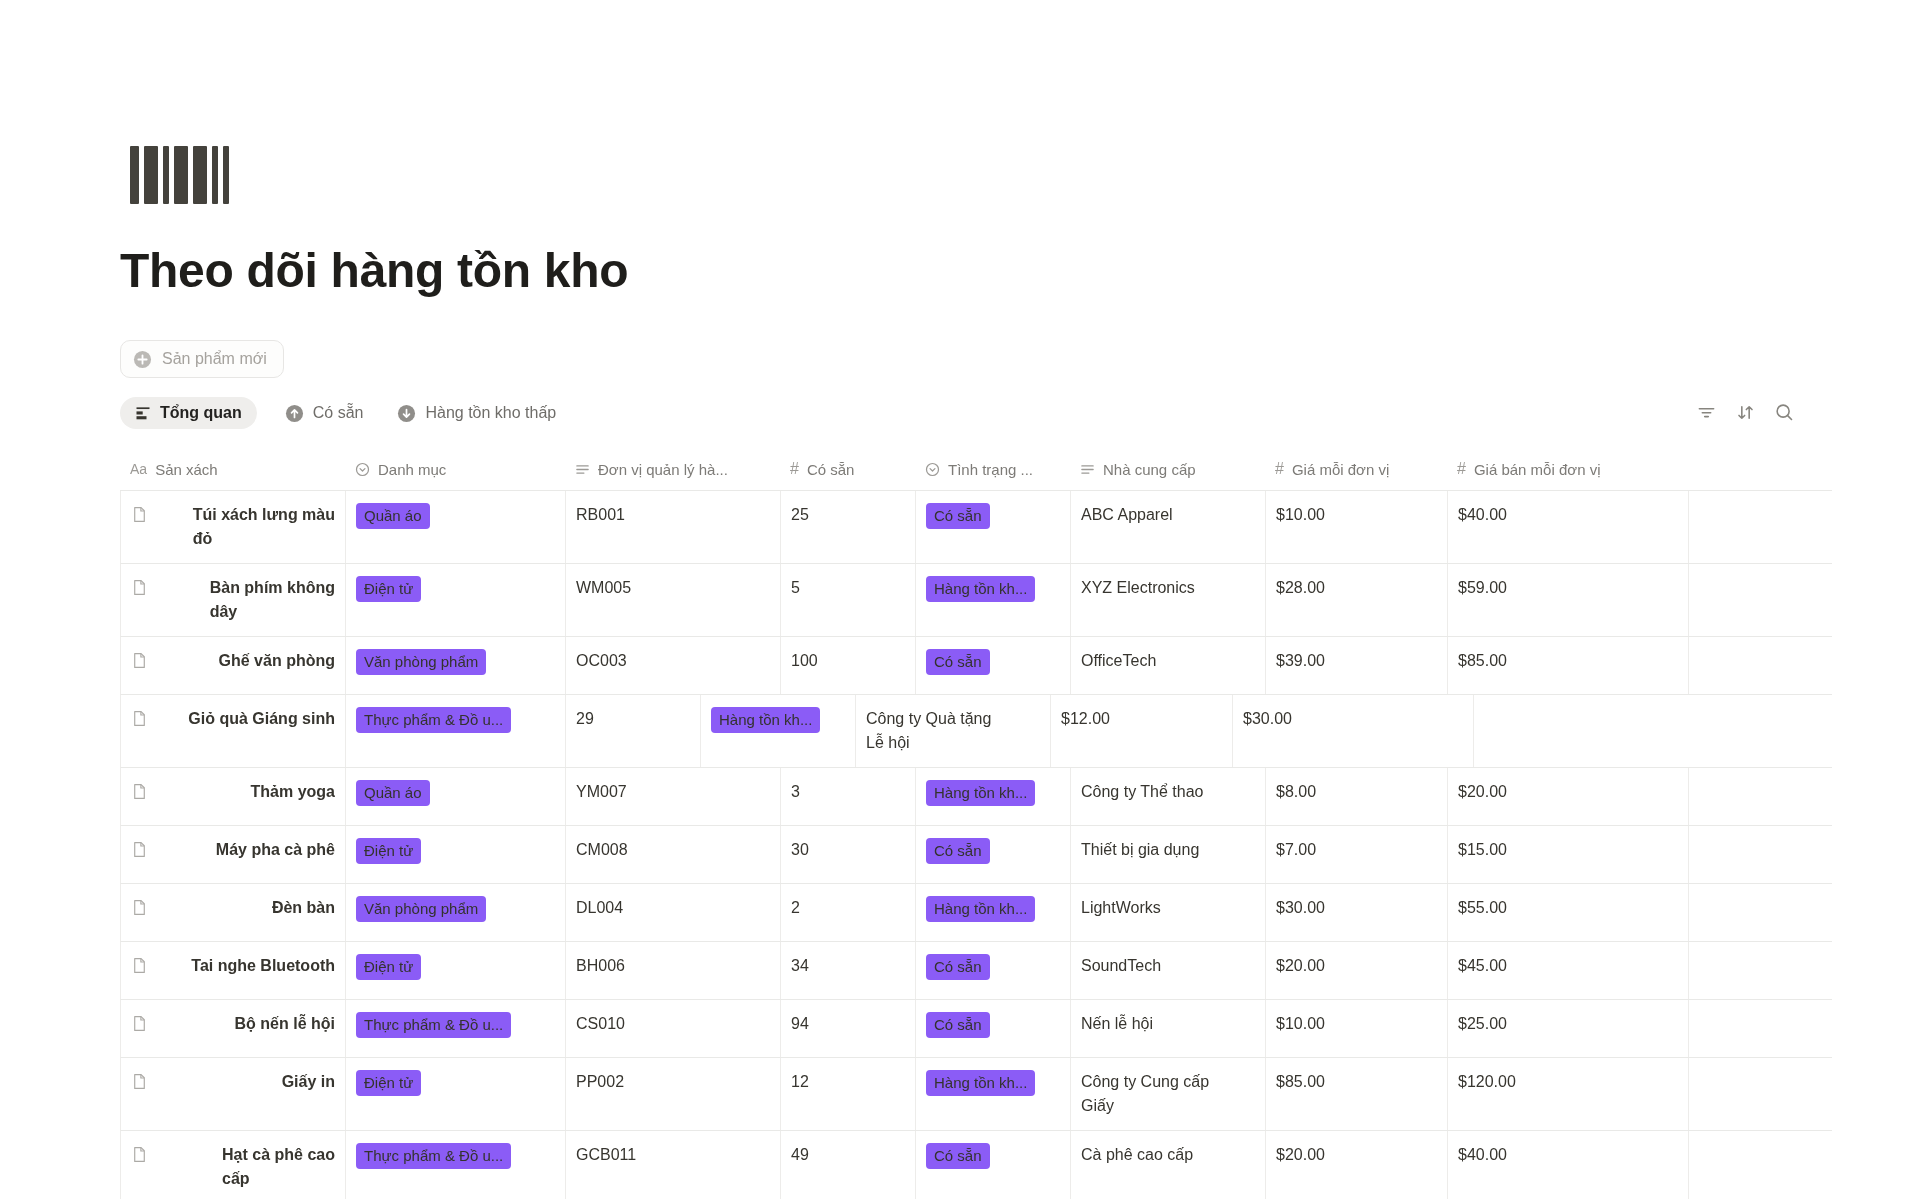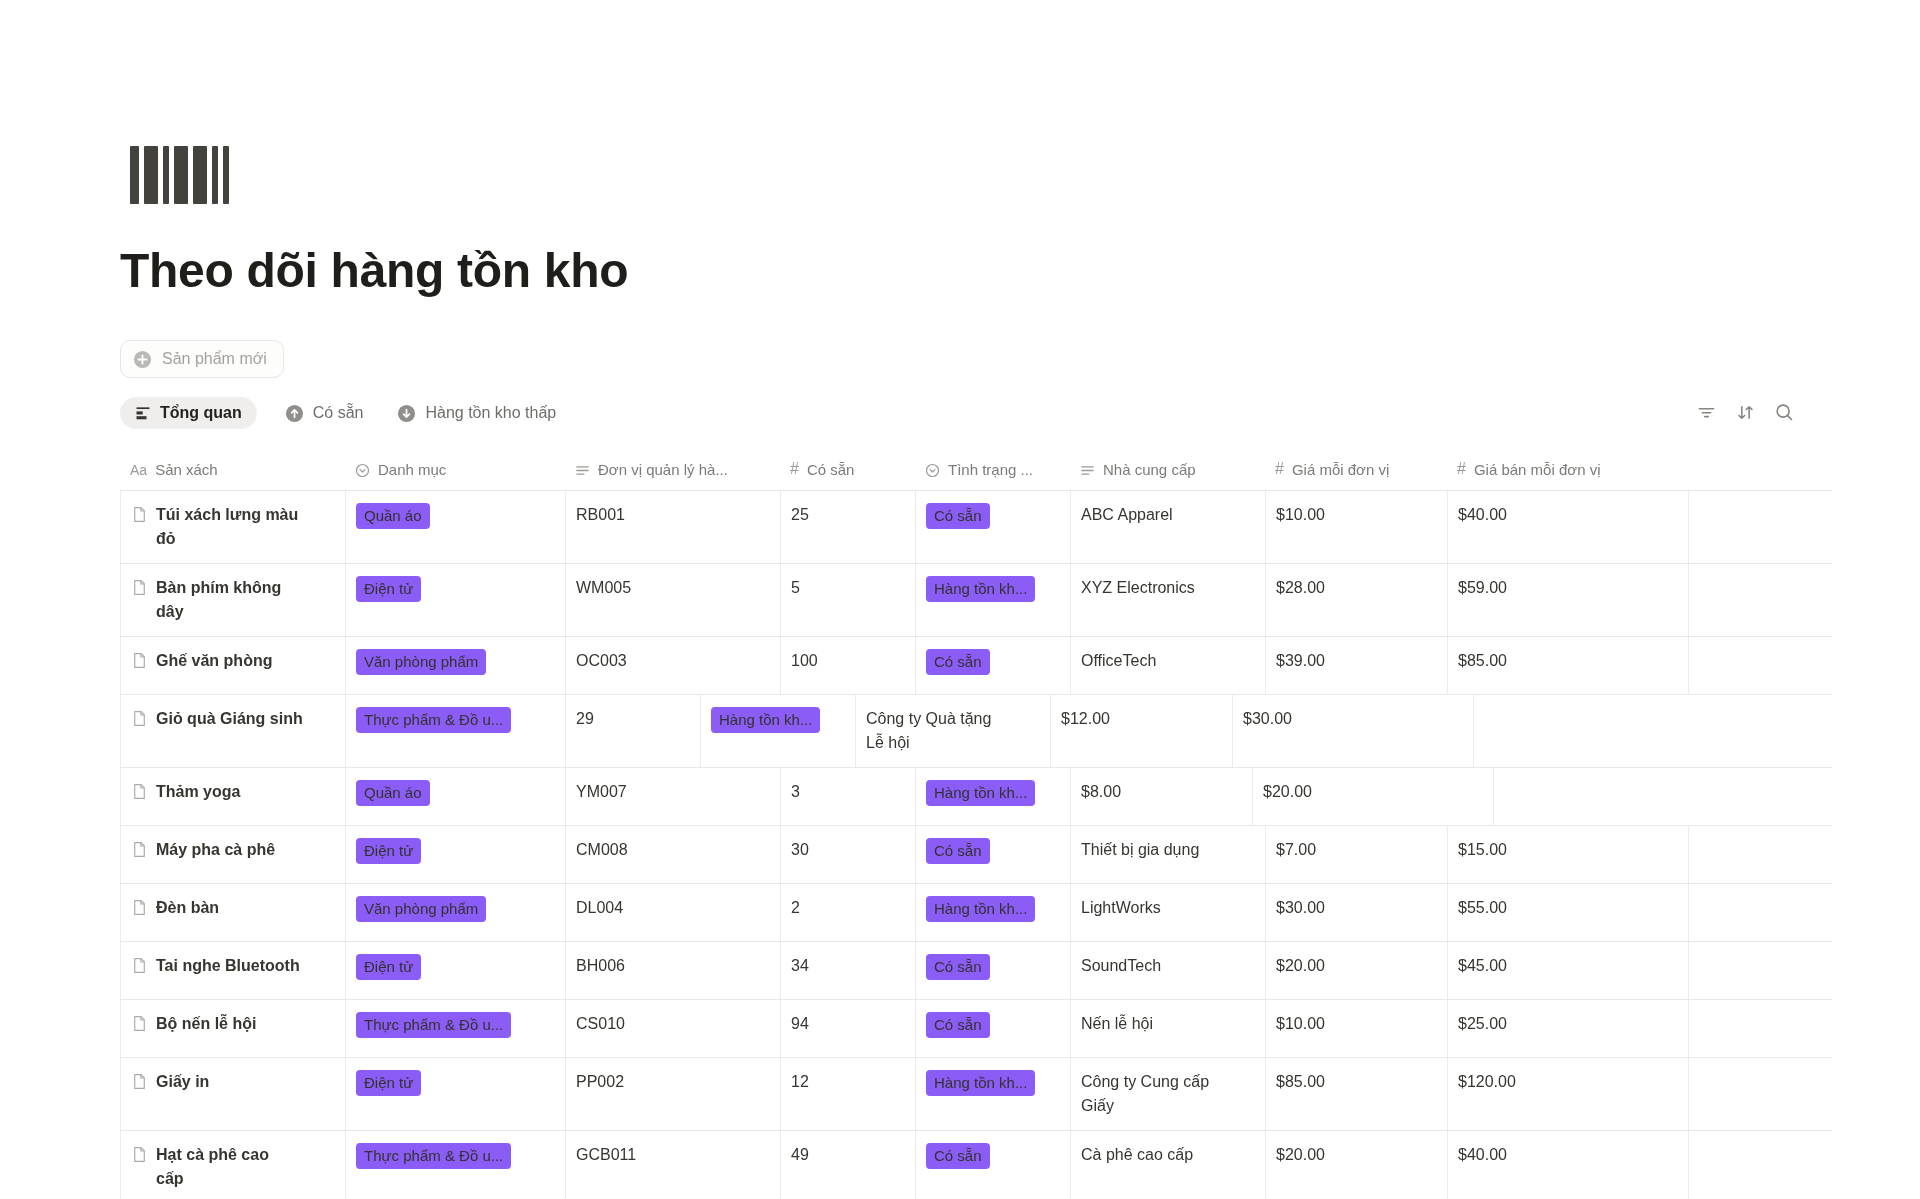--- a/index.html
+++ b/index.html
@@ -23,36 +23,36 @@
   .tab { display:inline-flex; align-items:center; gap:9px; font-size:16px; color:#6F6D69;
     background:none; border:none; padding:7px 6px; border-radius:18px; cursor:pointer;
     font-family:inherit; white-space:nowrap; }
   .tab.active { background:#EFEEEC; color:#232220; font-weight:700; padding:7px 15px; }
   .toolbar-actions { position:absolute; right:36px; top:6px; display:flex; gap:15px; }
   .icon-btn { width:24px; height:24px; background:none; border:none; cursor:pointer; display:flex; align-items:center; justify-content:center; }
 
   
   .table { margin-top:16px; }
   .thead { display:flex; align-items:center; height:43px; border-bottom:1px solid #E9E9E7; }
-  .th { display:flex; align-items:flex-end; gap:8px; padding:0 10px; color:#7D7B77; font-size:15px; overflow:hidden; white-space:nowrap; flex-shrink:0; }
+  .th { display:flex; align-items:center; gap:8px; padding:0 10px; color:#7D7B77; font-size:15px; overflow:hidden; white-space:nowrap; flex-shrink:0; }
   .hicon { display:flex; align-items:center; color:#9C9A96; font-size:14px; flex-shrink:0; }
   .hicon-txt { font-size:14px; color:#9C9A96; letter-spacing:0; }
   .hicon-hash { font-size:16px; color:#9C9A96; }
 
   .tr { display:flex; border-bottom:1px solid #E9E9E7; border-left:1px solid #EDECEA; min-height:48px; }
   .td { padding:12px 10px; font-size:16px; line-height:24px; border-right:1px solid #EDECEA; flex-shrink:0; cursor:pointer; }
   .td.right { font-variant-numeric:tabular-nums; }
   .td.trailing { border-right:none; }
   .pre { white-space:pre-line; }
 
   .w-product{width:225px}.w-category{width:220px}.w-sku{width:215px}.w-available{width:135px}
   .w-status{width:155px}.w-supplier{width:195px}.w-unit_price{width:182px}.w-sale_price{width:241px}
   .w-trailing{width:144px; flex:1 0 auto;}
 
-  .product-cell { display:flex; gap:8px; align-items:flex-start; }
+  .product-cell { display:flex; gap:8px; align-items:flex-start;justify-content:space-between; }
   .product-cell svg { margin-top:3px; flex-shrink:0; }
   .product-name { font-weight:600; color:#37352F; }
 
   .tag { display:inline-block; background:#8b5cf6; color:#34322E; border-radius:4px;
     padding:3px 8px; font-size:15px; line-height:20px; white-space:nowrap; max-width:100%; overflow:hidden; }
 </style>
 </head>
 <body>
 
 <div class="content">
@@ -326,20 +326,21 @@
       </div>
     </div>
     <div class="td w-category">
       <span class="tag">Quần áo</span>
     </div>
     <div class="td w-sku">YM007</div>
     <div class="td w-available right">3</div>
     <div class="td w-status">
       <span class="tag">Hàng tồn kh...</span>
     </div>
+    <div class="td w-supplier pre">Công ty Thể thao</div>
     <div class="td w-unit_price right">$8.00</div>
     <div class="td w-sale_price right">$20.00</div>
     <div class="td w-trailing trailing"></div>
   </div>
 
   <div class="tr">
     <div class="td w-product">
       <div class="product-cell">
         <span style="display:flex">
           <svg width="17" height="17" viewBox="0 0 16 16" fill="none">

